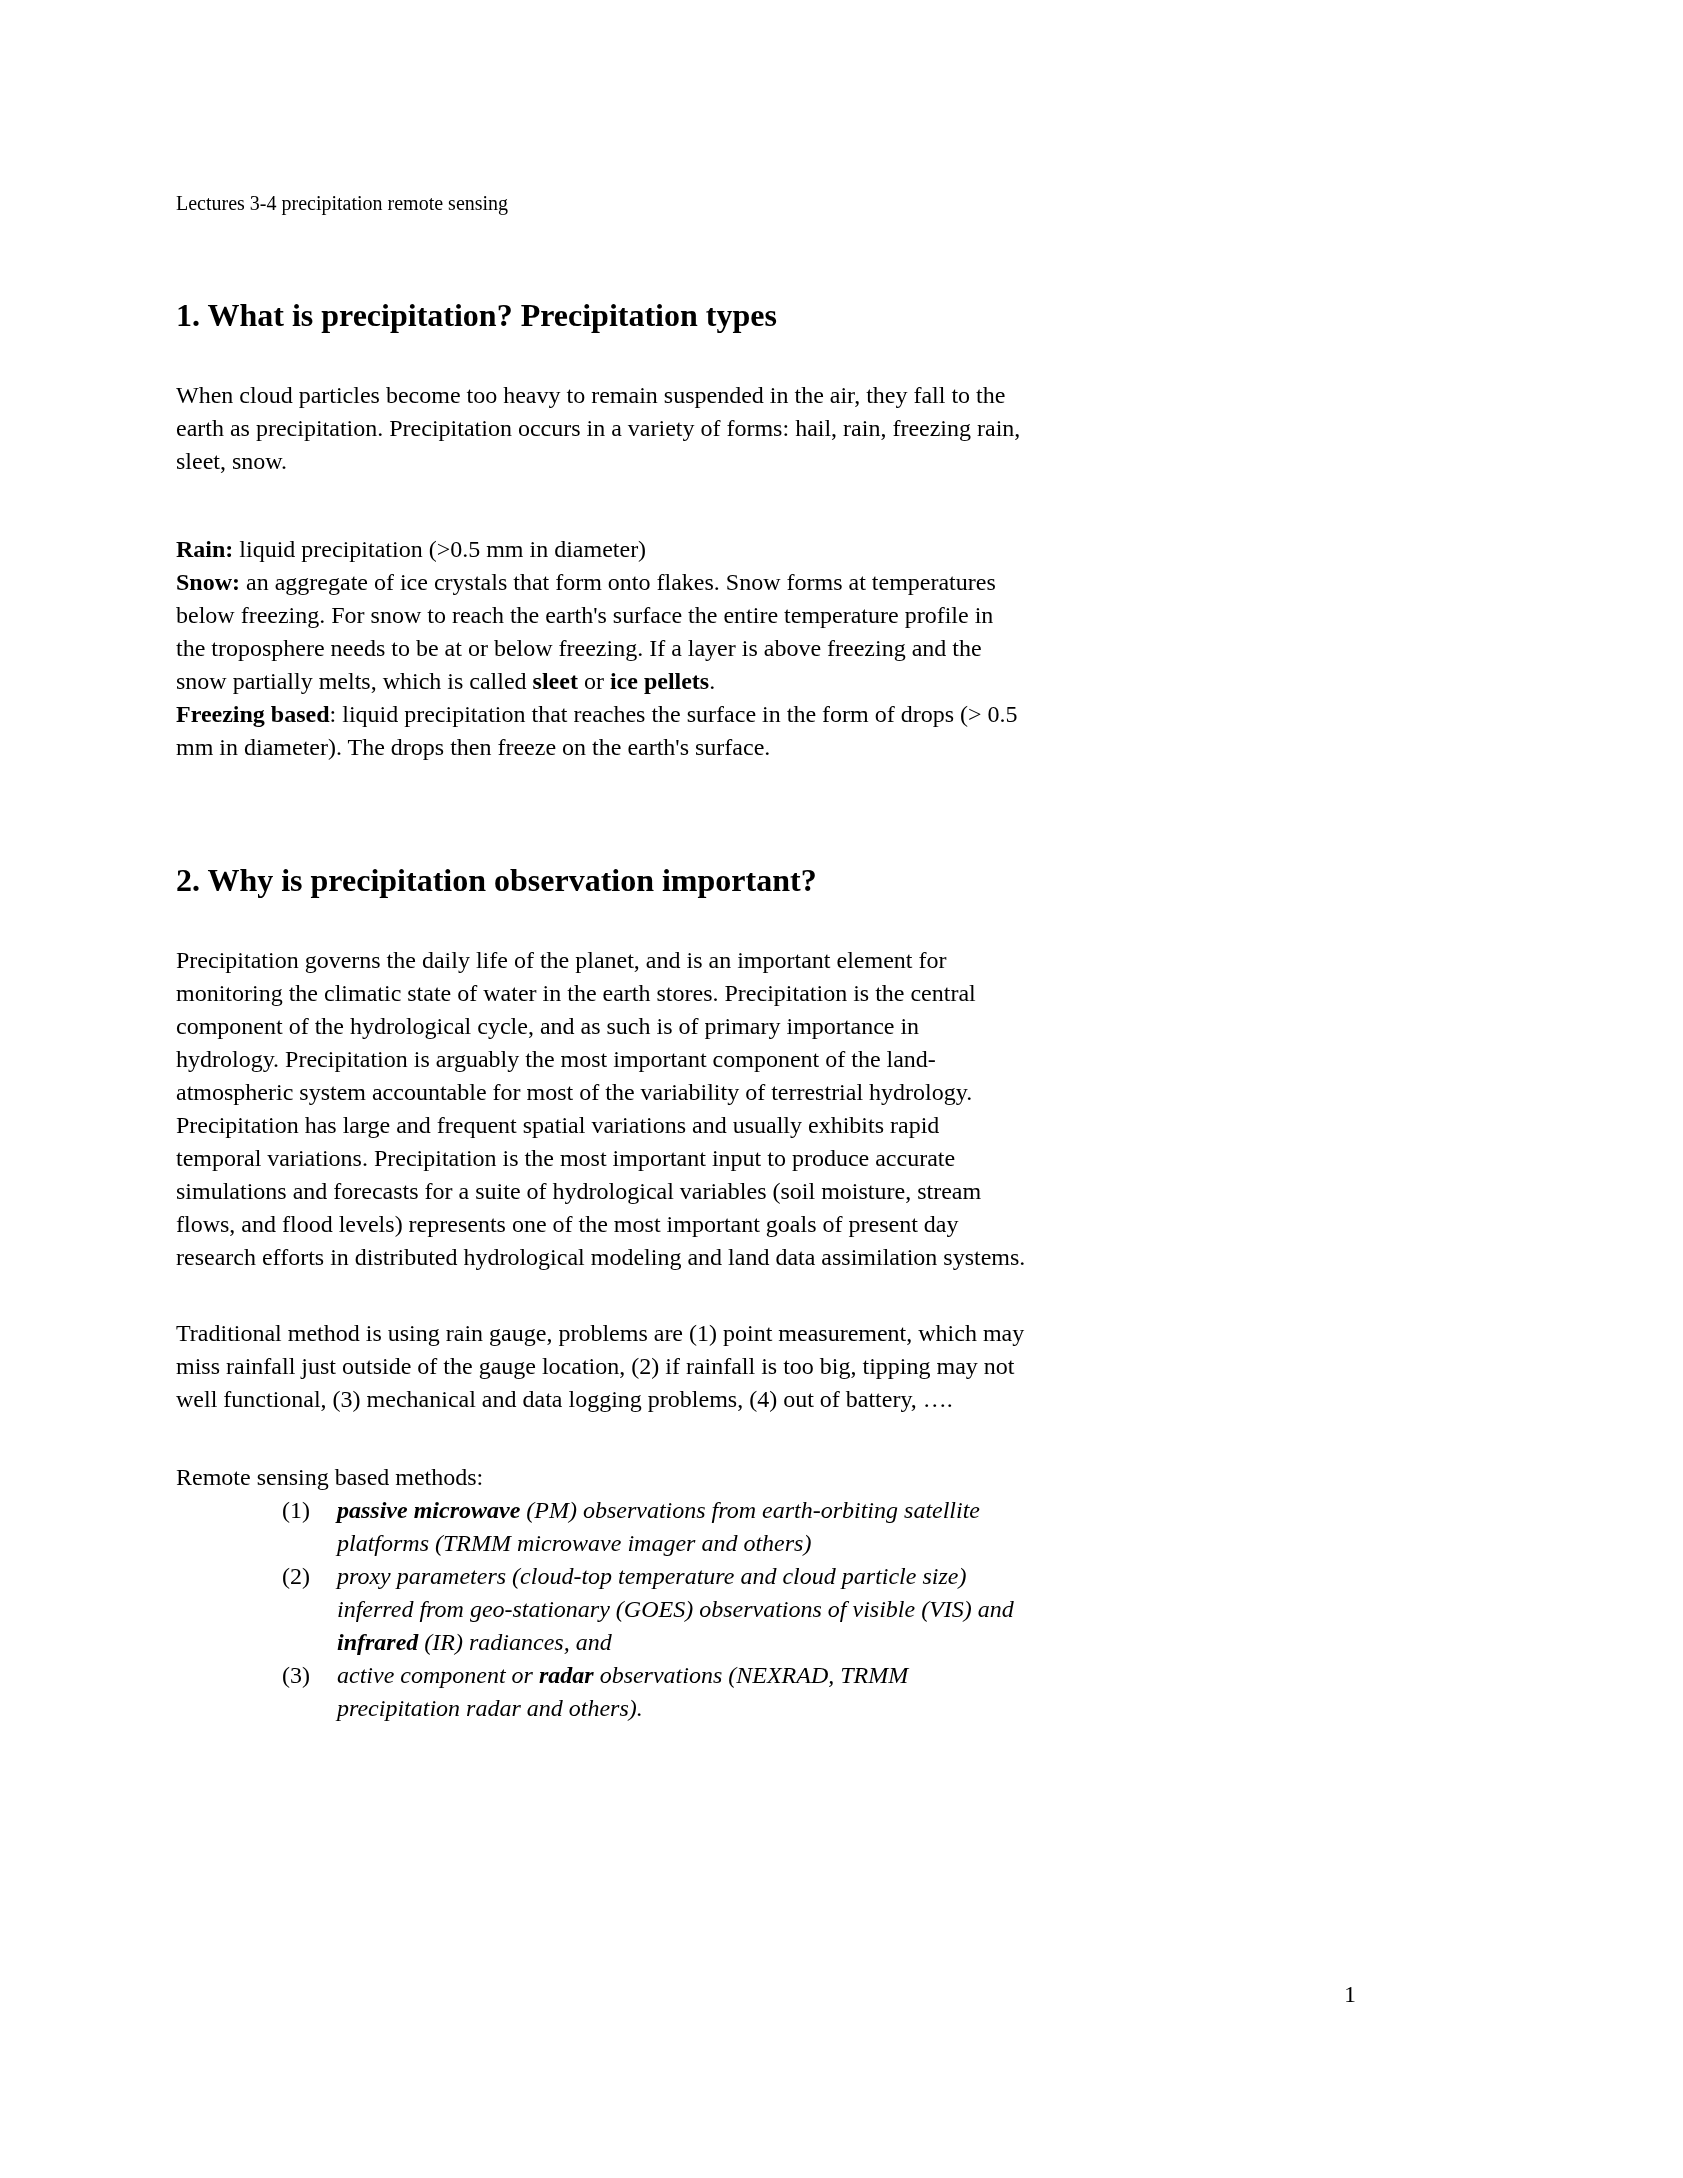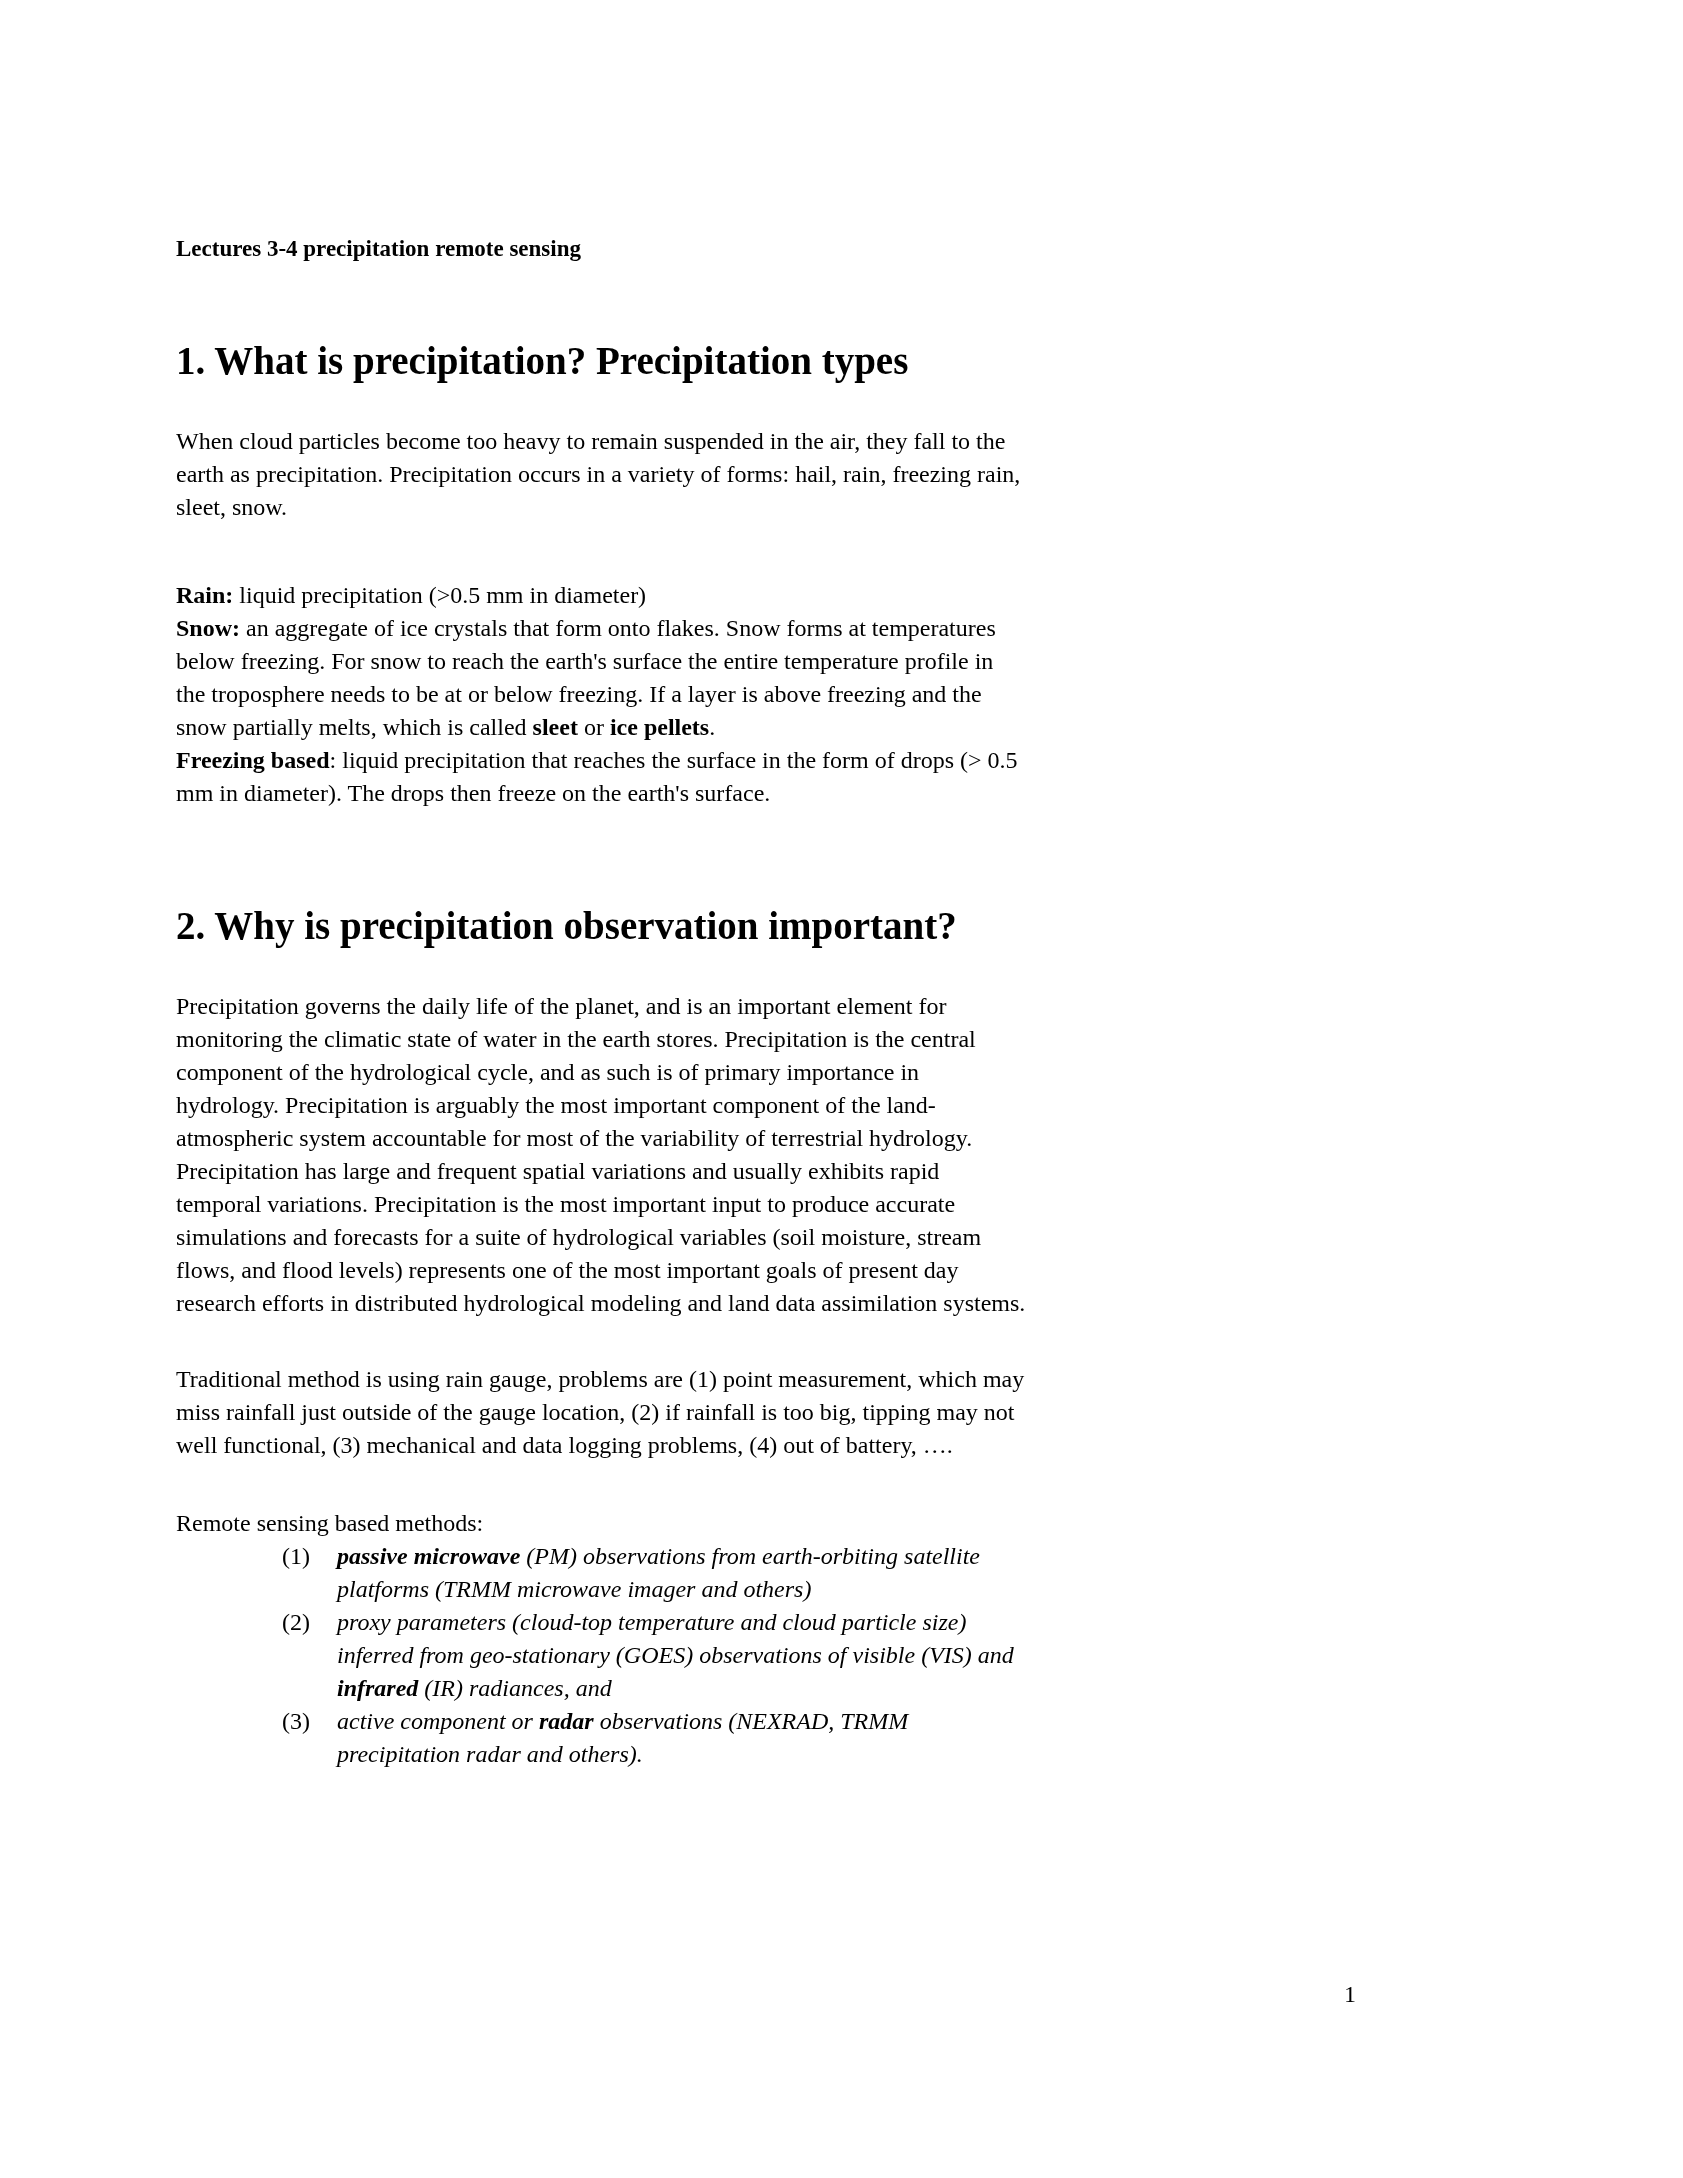--- a/index.html
+++ b/index.html
@@ -15,28 +15,27 @@
     line-height: 33px;
     overflow: hidden;
   }
   .content {
     position: absolute;
     left: 176px;
     top: 188px;
     width: 851px;
   }
   .doc-title {
-    font-weight: bold;
-    font-size: 23px;
+    font-weight: normal;
+    font-size: 20px;
     line-height: 30px;
-    margin-top: 46px;
   }
   .heading {
     font-weight: bold;
-    font-size: 39px;
+    font-size: 32px;
     line-height: 42px;
   }
   .heading.s1 { margin-top: 76px; }
   .heading.s2 { margin-top: 95px; }
   .heading.s3 { margin-top: 48px; }
   .para { margin-top: 43px; }
   .para.tight { }
   .defs { margin-top: 55px; }
   .def { margin: 0; }
   .methods-intro { margin-top: 45px; }

